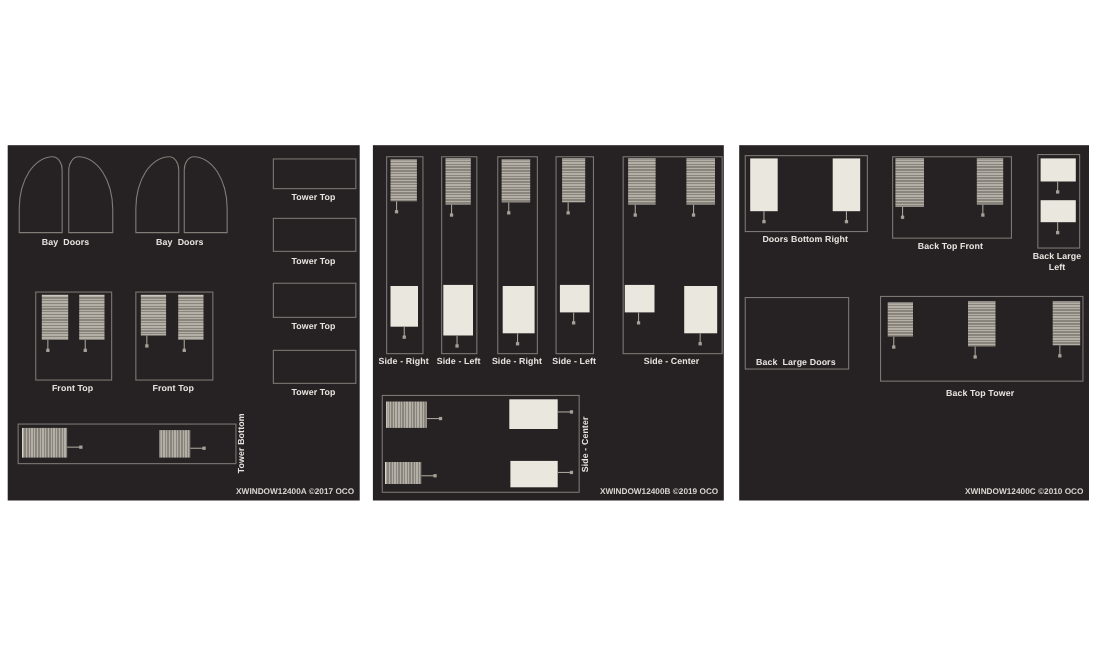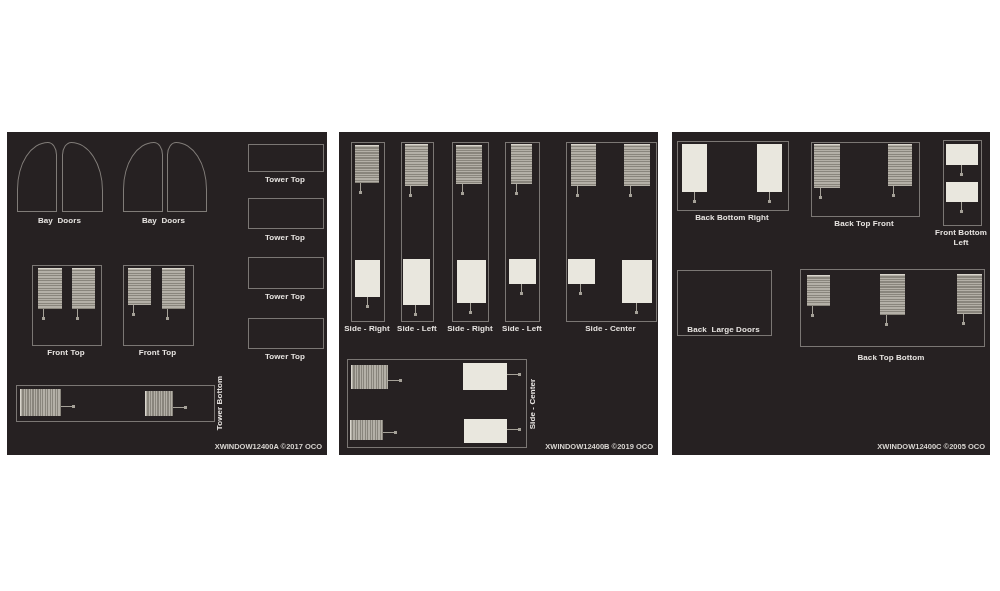--- a/index.html
+++ b/index.html
@@ -104,38 +104,38 @@
     <div class="lbl vert" style="left:164px;top:267px;width:60px">Side - Center</div>
 
     <div class="copy">XWINDOW12400B ©2019 OCO</div>
   </div>
 
   <div class="sheet" style="left:672px;top:132px;width:318px;height:323px">
 
     <div class="box" style="left:5px;top:9px;width:110px;height:68px"></div>
     <div class="solid v" style="left:10px;top:12px;width:25px;height:48px"></div>
     <div class="solid v" style="left:85px;top:12px;width:25px;height:48px"></div>
-    <div class="lbl" style="left:10px;top:81px;width:100px">Back Bottom Right</div>
+    <div class="lbl" style="left:10px;top:81px;width:100px">Doors Bottom Right</div>
 
     <div class="box" style="left:139px;top:10px;width:107px;height:73px"></div>
     <div class="blind v" style="left:142px;top:12px;width:26px;height:43px"></div>
     <div class="blind v" style="left:216px;top:12px;width:24px;height:41px"></div>
     <div class="lbl" style="left:142px;top:87px;width:100px">Back Top Front</div>
 
     <div class="box" style="left:271px;top:8px;width:37px;height:84px"></div>
     <div class="solid v" style="left:274px;top:12px;width:32px;height:21px"></div>
     <div class="solid v" style="left:274px;top:50px;width:32px;height:20px"></div>
-    <div class="lbl" style="left:261px;top:96px;width:56px">Front Bottom</div>
+    <div class="lbl" style="left:261px;top:96px;width:56px">Back Large</div>
     <div class="lbl" style="left:261px;top:106px;width:56px">Left</div>
 
     <div class="box" style="left:5px;top:138px;width:93px;height:64px"></div>
     <div class="lbl" style="left:0px;top:193px;width:103px">Back  Large Doors</div>
 
     <div class="box" style="left:128px;top:137px;width:183px;height:76px"></div>
     <div class="blind v" style="left:135px;top:143px;width:23px;height:30px"></div>
     <div class="blind v" style="left:208px;top:142px;width:25px;height:40px"></div>
     <div class="blind v" style="left:285px;top:142px;width:25px;height:39px"></div>
-    <div class="lbl" style="left:169px;top:221px;width:100px">Back Top Bottom</div>
+    <div class="lbl" style="left:169px;top:221px;width:100px">Back Top Tower</div>
 
-    <div class="copy">XWINDOW12400C ©2005 OCO</div>
+    <div class="copy">XWINDOW12400C ©2010 OCO</div>
   </div>
 
 </div>
 
 </body></html>

